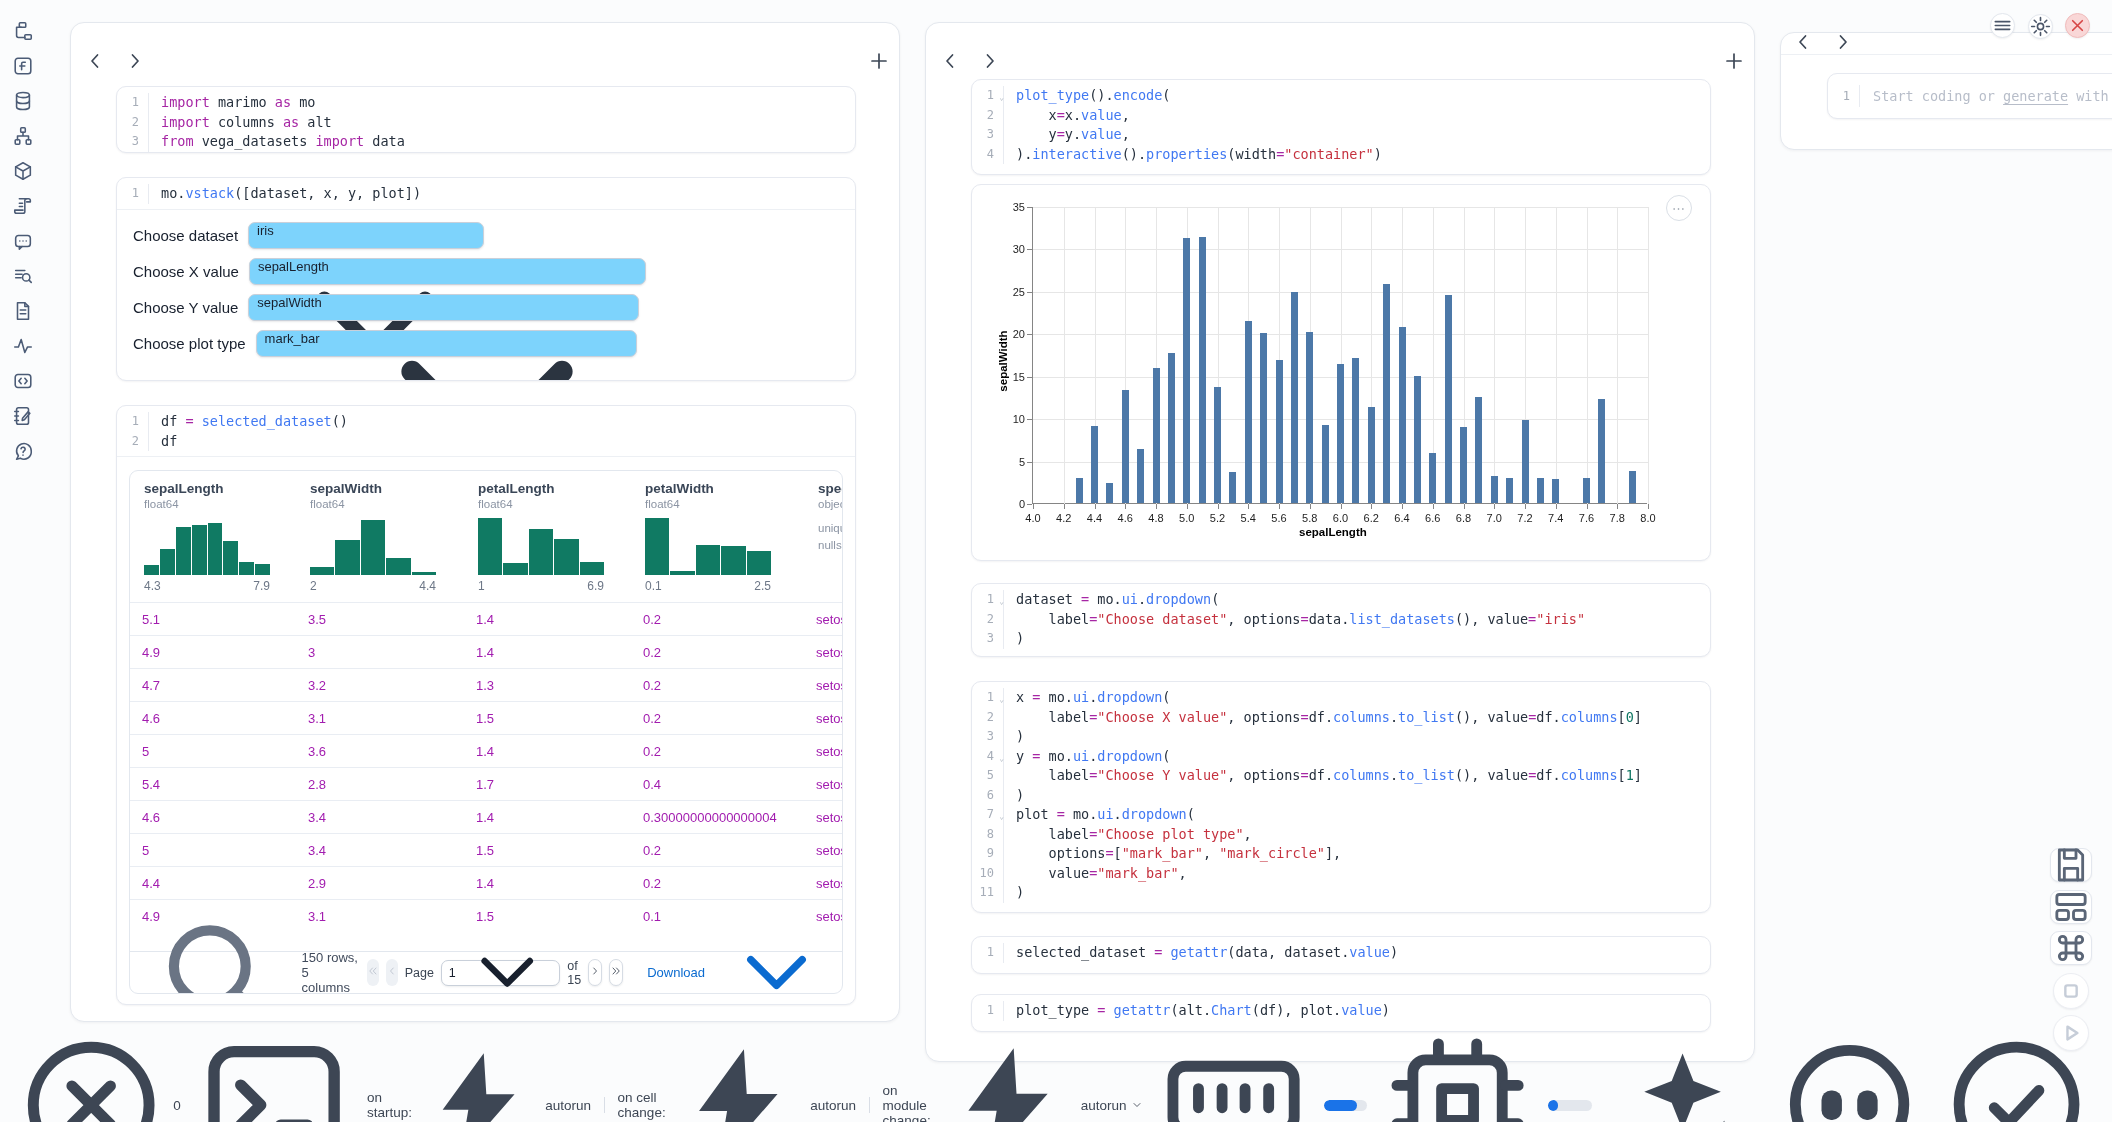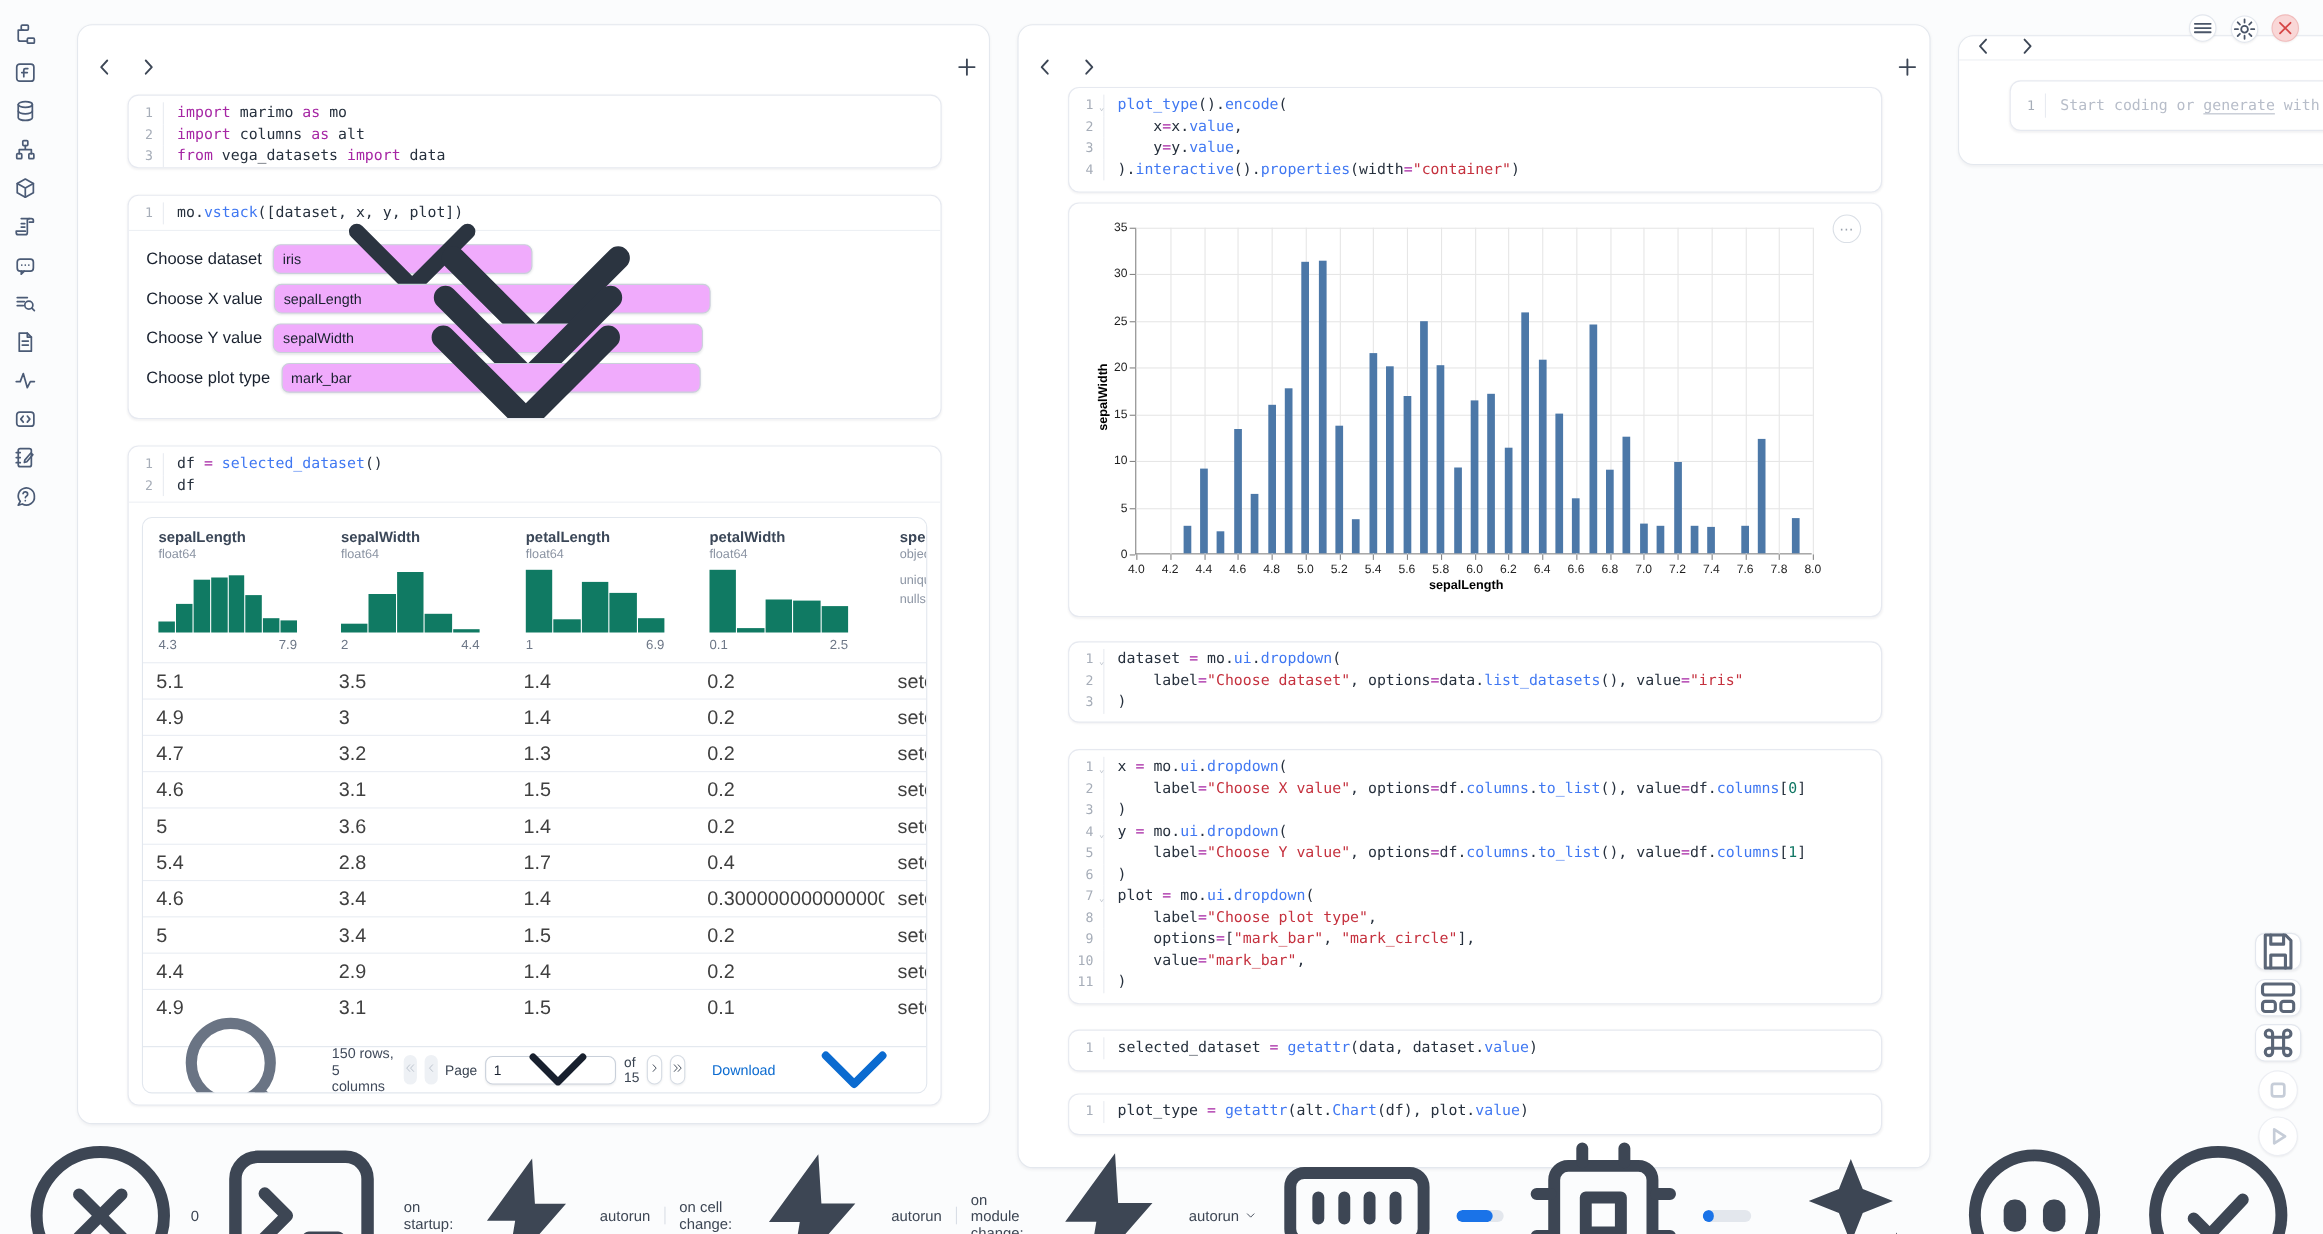--- a/index.html
+++ b/index.html
@@ -23,35 +23,35 @@
 .code{padding:6px 0 5px}
 .code-line{display:flex;height:19.5px;line-height:19.5px;font-family:"DejaVu Sans Mono",monospace;font-size:13.5px;white-space:pre}
 .ln{width:32px;flex:none;text-align:right;color:#a6adb8;font-size:12px;padding-right:9px;border-right:1px solid #e8ebf1;position:relative}
 .fold{position:absolute;right:-1px;top:2px;color:#b9c0ca;font-size:8px}
 .code-text{padding-left:12px}
 .tk-p{color:#26303d}.tk-k{color:#a626a4}.tk-o{color:#a626a4}.tk-f{color:#4078f2}.tk-s{color:#c5313e}.tk-n{color:#0f7663}
 .out-div{border-top:1px solid #edf0f4}
 
 .ctrl-area{padding:8px 0 12px}
 .ctrl-row{display:flex;align-items:center;height:36px;padding-left:16px;font-size:15px;color:#18202e}
-.ctrl-select{margin-left:10px;height:27px;border:1px solid #c9d0da;border-radius:7px;background:#f0abfc;box-shadow:0 1px 2px rgba(27,36,50,.1);display:flex;align-items:center;font-size:13px;padding:0 8px;color:#18202e;cursor:pointer}
+.ctrl-select{margin-left:10px;height:27px;border:1px solid #c9d0da;border-radius:7px;background:#7dd3fc;box-shadow:0 1px 2px rgba(27,36,50,.1);display:flex;align-items:flex-start;font-size:13px;padding:0 8px;color:#18202e;cursor:pointer}
 .ctrl-select .chev{margin-left:auto;color:#2b3440;display:flex}
 .ctrl-select .chev svg{width:12px;height:12px}
 .ctrl-select.small .chev{margin-left:8px}
 
 .tbl-wrap{position:absolute;left:12px;top:64px;width:714px;height:524px;border:1px solid #e2e7ee;border-radius:9px;overflow:hidden;display:flex;flex-direction:column;background:#fff}
 .tbl-head{display:grid;grid-template-columns:166px 168px 167px 173px 1fr;padding-top:10px}
 .th{padding-left:14px;overflow:hidden;cursor:pointer}
 .th-name{font-size:13.5px;font-weight:bold;color:#3a4657;white-space:nowrap}
 .th-type{font-size:11.5px;color:#8b94a3;margin-top:2px}
 .hist{display:flex;align-items:flex-end;gap:1px;width:126px;height:57px;margin-top:8px}
 .hist-bar{flex:1}
 .range{display:flex;justify-content:space-between;width:126px;font-size:12px;color:#6d7787;margin-top:4px;padding-bottom:9px}
 .col-stats{margin-top:10px;font-size:11.5px;color:#8b94a3;line-height:17px;white-space:nowrap}
-.tr{display:grid;grid-template-columns:166px 168px 167px 173px 1fr;height:33px;border-top:1px solid #e9edf3;align-items:center;font-size:18px;color:#404040}
+.tr{display:grid;grid-template-columns:166px 168px 167px 173px 1fr;height:33px;border-top:1px solid #e9edf3;align-items:center;font-size:13px;color:#a21caf}
 .td{padding-left:12px;white-space:nowrap;overflow:hidden}
 .tbl-foot{margin-top:auto;border-top:1px solid #e2e7ee;height:42px;display:flex;align-items:center;padding:0 14px;font-size:13px;color:#414b5c;gap:8px}
 .search-ic{color:#6a7484;display:flex;margin-right:6px}
 .search-ic svg{width:16px;height:16px}
 .pg-cluster{margin-left:auto;display:flex;align-items:center;gap:7px}
 .pg-btn{width:27px;height:27px;border-radius:8px;display:flex;align-items:center;justify-content:center;cursor:pointer}
 .pg-btn svg{width:13px;height:13px}
 .pg-btn.off{background:#eef1f5;color:#b9c1cc}
 .pg-btn.on{background:#fff;border:1px solid #d6dce4;box-shadow:0 1px 2px rgba(27,36,50,.08);color:#3b4553}
 .pg-txt{font-size:12.5px;color:#3b4553}

